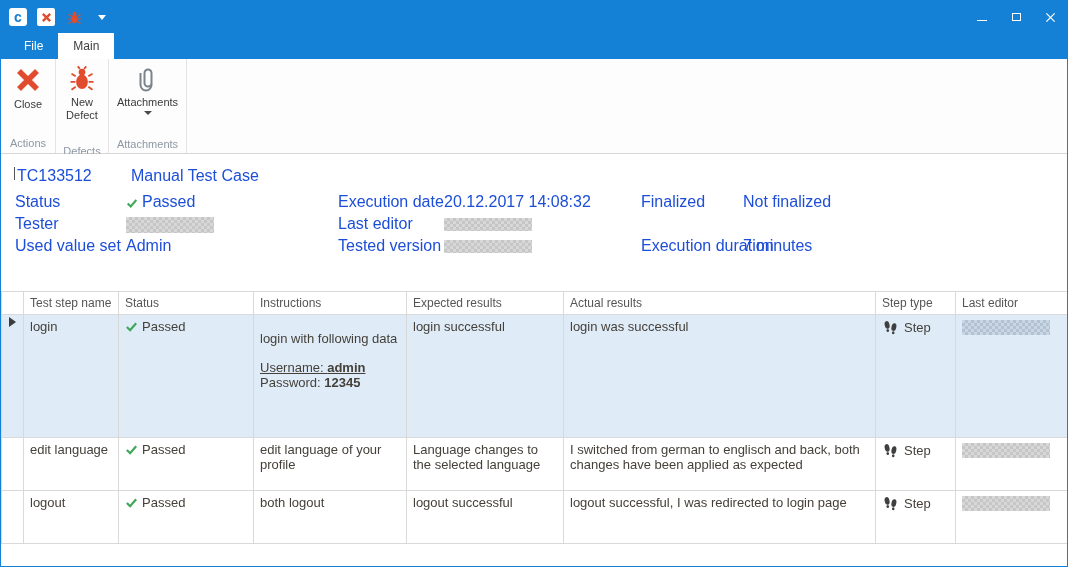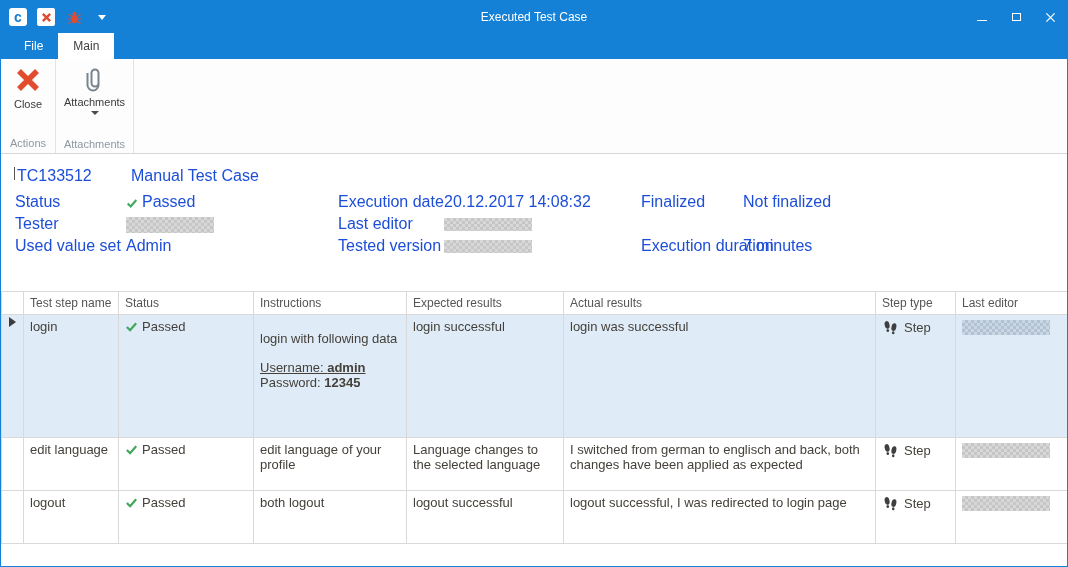--- a/index.html
+++ b/index.html
@@ -118,21 +118,20 @@
       <svg width="15" height="15" viewBox="0 0 20 20">
         <ellipse cx="10" cy="12" rx="4.5" ry="5.5" fill="#e14b2e"></ellipse>
         <circle cx="10" cy="5" r="2.6" fill="#e14b2e"></circle>
         <path d="M5 8 L2 6 M5 12 L1.5 12 M5 16 L2 18 M15 8 L18 6 M15 12 L18.5 12 M15 16 L18 18" stroke="#e14b2e" stroke-width="1.4" fill="none"></path>
       </svg>
     </div>
     <div class="qat-btn">
       <div class="chev-down"></div>
     </div>
   </div>
-  <div class="win-title">Executed Test Case</div>
   <div class="win-controls">
     <div class="win-btn">
       <div class="glyph-min"></div>
     </div>
     <div class="win-btn">
       <div class="glyph-max"></div>
     </div>
     <div class="win-btn">
       <svg width="11" height="11" viewBox="0 0 12 12">
         <path d="M1.5 1.5 L10.5 10.5 M10.5 1.5 L1.5 10.5" stroke="#fff" stroke-width="1.4"></path>
@@ -152,20 +151,34 @@
       <div class="rbtn">
         <svg width="30" height="30" viewBox="0 0 30 30">
           <path d="M6 6 L24 24 M24 6 L6 24" stroke="#e14b2e" stroke-width="5.5"></path>
         </svg>
         <div class="rbtn-label">Close</div>
       </div>
     </div>
     <div class="rgroup-label">Actions</div>
   </div>
 
+  <div class="rgroup" style="width:53px;">
+    <div class="rgroup-body">
+      <div class="rbtn">
+        <svg width="28" height="28" viewBox="0 0 20 20">
+          <ellipse cx="10" cy="12" rx="4.2" ry="5.2" fill="#e14b2e"></ellipse>
+          <circle cx="10" cy="5" r="2.4" fill="#e14b2e"></circle>
+          <path d="M5.5 8 L2.5 6.2 M5.3 12 L1.8 12 M5.5 15.5 L2.5 17.6 M14.5 8 L17.5 6.2 M14.7 12 L18.2 12 M14.5 15.5 L17.5 17.6 M8.5 2.8 L7 1 M11.5 2.8 L13 1" stroke="#e14b2e" stroke-width="1.3" fill="none"></path>
+        </svg>
+        <div class="rbtn-label">New
+Defect</div>
+      </div>
+    </div>
+    <div class="rgroup-label">Defects</div>
+  </div>
 
   <div class="rgroup" style="width:78px;">
     <div class="rgroup-body">
       <div class="rbtn">
         <svg width="26" height="28" viewBox="0 0 24 28">
           <path d="M12 3.5c2.5 0 4.5 2 4.5 4.5v12a6.5 6.5 0 0 1-13 0V8h2v12a4.5 4.5 0 0 0 9 0V8c0-1.4-1.1-2.5-2.5-2.5S9.5 6.6 9.5 8v10a2.5 2.5 0 0 0 5 0V9h2v9a4.5 4.5 0 0 1-9 0V8c0-2.5 2-4.5 4.5-4.5z" fill="#7a848d"></path>
         </svg>
         <div class="rbtn-label">Attachments</div>
         <div class="caret-small"></div>
       </div>

